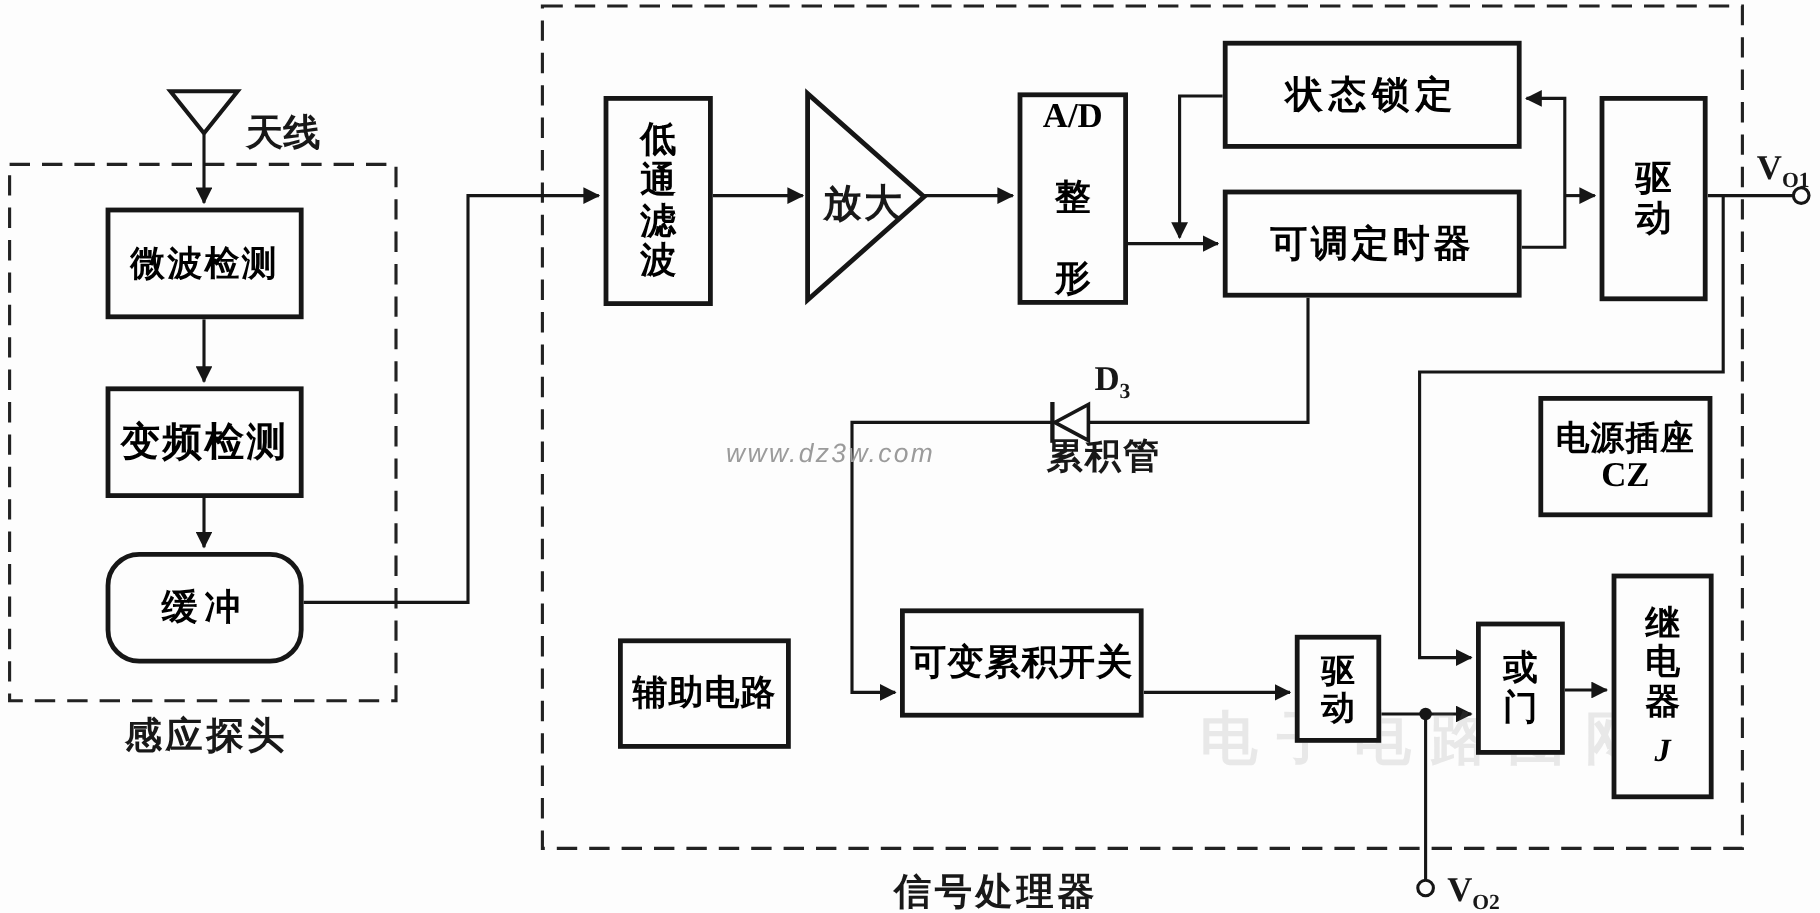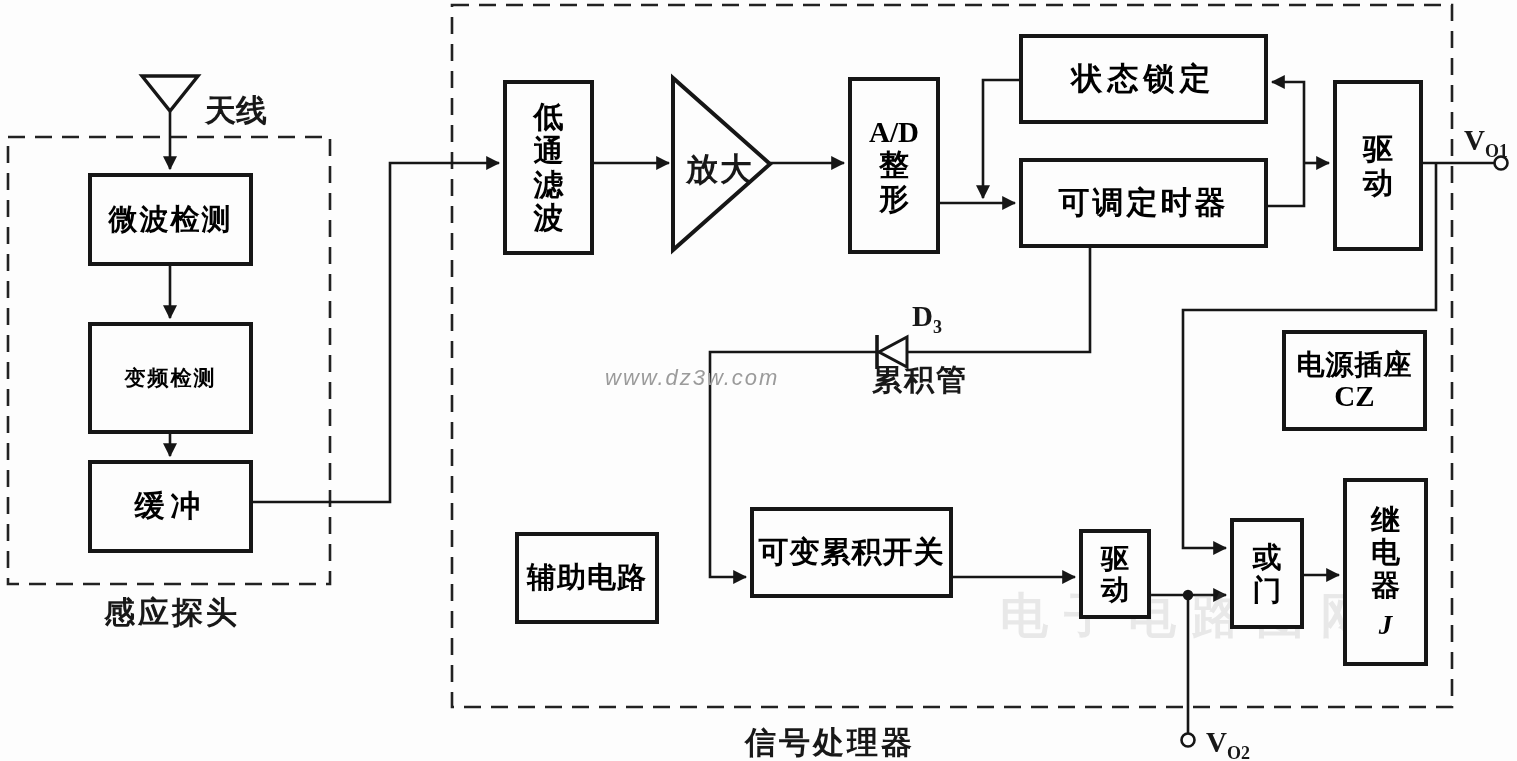--- a/index.html
+++ b/index.html
@@ -80,38 +80,38 @@
   </svg>
 
   <div class="wm" style="left:605px;top:365px;">www.dz3w.com</div>
   <div class="wm-faint" style="left:1000px;top:584px;">电子电路图网</div>
 
   <div class="lbl" style="left:205px;top:90px;font-size:31px;">天线</div>
 
   <div class="box" style="left:88px;top:173px;width:165px;height:93px;font-size:29px;letter-spacing:2px;">
     <span>微波检测</span>
   </div>
-  <div class="box" style="left:88px;top:322px;width:165px;height:112px;font-size:21px;letter-spacing:2px;">
+  <div class="box" style="left:88px;top:322px;width:165px;height:93px;font-size:33px;letter-spacing:2px;">
     <span>变频检测</span>
   </div>
-  <div class="box" style="left:88px;top:460px;width:165px;height:93px;font-size:30px;letter-spacing:6px;">
+  <div class="box" style="left:88px;top:460px;width:165px;height:93px;font-size:30px;letter-spacing:6px;border-radius:28px;">
     <span>缓冲</span>
   </div>
   <div class="lbl" style="left:104px;top:592px;font-size:31px;letter-spacing:3px;">感应探头</div>
 
   <div class="box vbox" style="left:503px;top:80px;width:91px;height:175px;font-size:30px;">
     <span>低</span>
     <span>通</span>
     <span>滤</span>
     <span>波</span>
   </div>
 
   <div class="lbl" style="left:686px;top:148px;font-size:32px;letter-spacing:2px;">放大</div>
 
-  <div class="box vbox" style="left:848px;top:77px;width:92px;height:177px;font-size:30px;">
+  <div class="box vbox" style="left:848px;top:77px;width:92px;height:177px;font-size:30px;justify-content:space-between;">
     <span class="serif" style="font-size:29px;">A/D</span>
     <span>整</span>
     <span>形</span>
   </div>
 
   <div class="box" style="left:1019px;top:34px;width:249px;height:90px;font-size:31px;letter-spacing:5px;">
     <span>状态锁定</span>
   </div>
   <div class="box" style="left:1019px;top:158px;width:249px;height:90px;font-size:31px;letter-spacing:3px;">
     <span>可调定时器</span>

